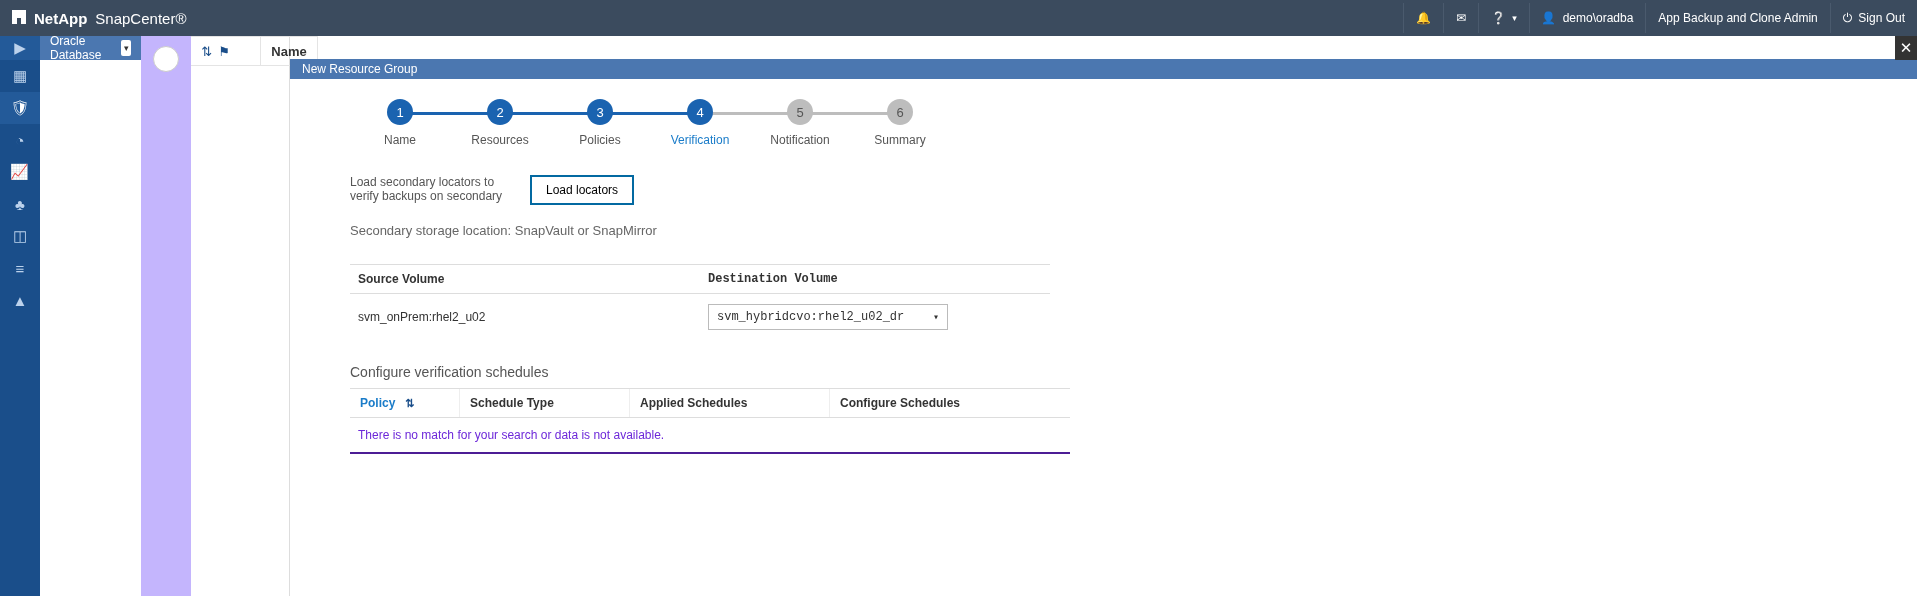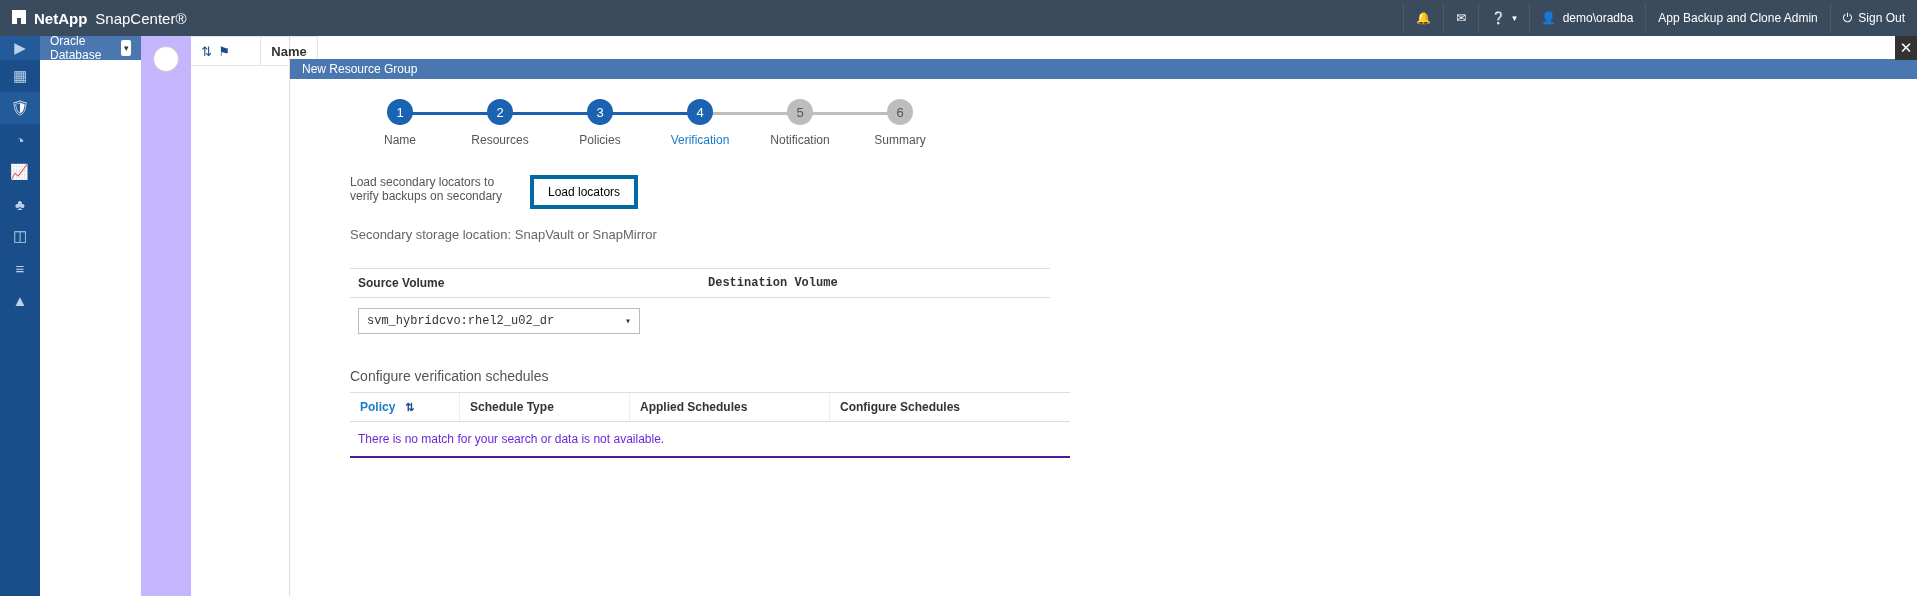--- a/index.html
+++ b/index.html
@@ -50,33 +50,33 @@
 .wcircle.pending { background: #bdbdbd; color: #555; }
 .wlabel { margin-top: 8px; font-size: 12px; color: #555; }
 .wlabel.active { color: #1a7cc9; }
 .wline { position: absolute; top: 13px; left: 50%; width: 100px; height: 3px; background: #1a63b0; z-index: 1; }
 .wline.pending { background: #bdbdbd; }
 .wstep:last-child .wline { display: none; }
 
 
 .sec-row { display: flex; align-items: flex-start; gap: 20px; margin-bottom: 18px; }
 .sec-row .lbl { font-size: 12px; color: #555; max-width: 160px; }
-.btn-outline { border: 4px solid #0369a1; background: #fff; padding: 6px 14px; font-size: 12px; cursor: pointer; }
+.btn-outline { border: 2px solid #0369a1; background: #fff; padding: 6px 14px; font-size: 12px; cursor: pointer; }
 
 .subhead { font-size: 13px; color: #666; margin: 6px 0 10px; }
 
 .tbl { width: 700px; border-top: 1px solid #ddd; margin-bottom: 24px; margin-top: 26px; }
 .tbl .hdr { display: flex; border-bottom: 1px solid #ddd; }
 .tbl .hdr .th { padding: 7px 8px; font-size: 12px; font-weight: 600; }
 .tbl .row { display: flex; align-items: center; padding: 6px 0; }
 .tbl .cell { padding: 4px 8px; font-size: 12px; }
 .colA { width: 350px; }
 .colB { width: 350px; font-family: Liberation Mono, monospace; }
 
-.select { border: 1px solid #bbb; background: #fff; padding: 5px 8px; width: 282px; display: flex; align-items: center; justify-content: space-between; font-size: 12px; cursor: pointer; }
+.select { border: 1px solid #bbb; background: #fff; padding: 5px 8px; width: 240px; display: flex; align-items: center; justify-content: space-between; font-size: 12px; cursor: pointer; }
 
 .schedhead { font-size: 14px; color: #555; margin-bottom: 8px; }
 .schedtbl { width: 720px; border-top: 1px solid #ddd; border-bottom: 2px solid #4c1d95; }
 .schedtbl .hdr { display: flex; border-bottom: 1px solid #ddd; }
 .schedtbl .th { padding: 7px 10px; font-size: 12px; font-weight: 600; border-right: 1px solid #eee; display: flex; align-items: center; gap: 10px; }
 .schedtbl .th:last-child { border-right: none; }
 .scA { width: 110px; color: #1a7cc9; }
 .scB { width: 170px; }
 .scC { width: 200px; }
 .scD { flex: 1; }
@@ -219,20 +219,21 @@
       </div>
 
       <div class="subhead">Secondary storage location: SnapVault or SnapMirror</div>
 
       <div class="tbl">
         <div class="hdr">
           <div class="th colA">Source Volume</div>
           <div class="th colB">Destination Volume</div>
         </div>
         <div class="row">
+          <div class="cell colA">svm_onPrem:rhel2_u02</div>
           <div class="cell colB">
             <div class="select">
               <span>svm_hybridcvo:rhel2_u02_dr</span>
               <span style="font-size:10px">▾</span>
             </div>
           </div>
         </div>
       </div>
 
       <div class="schedhead">Configure verification schedules</div>

